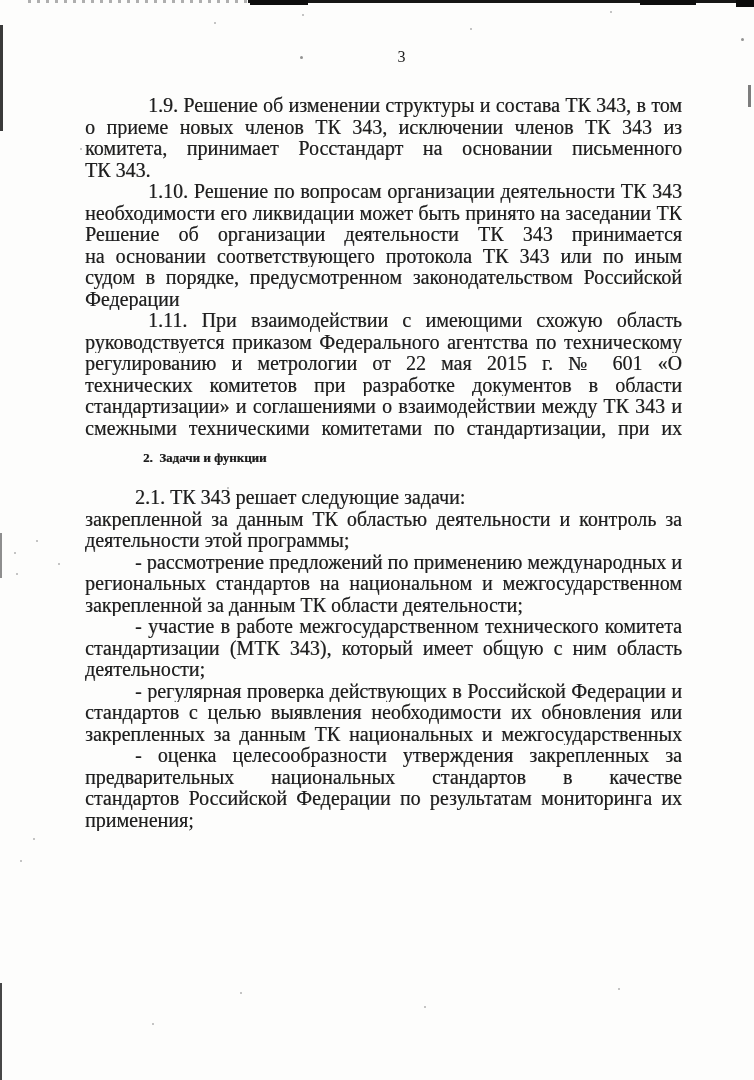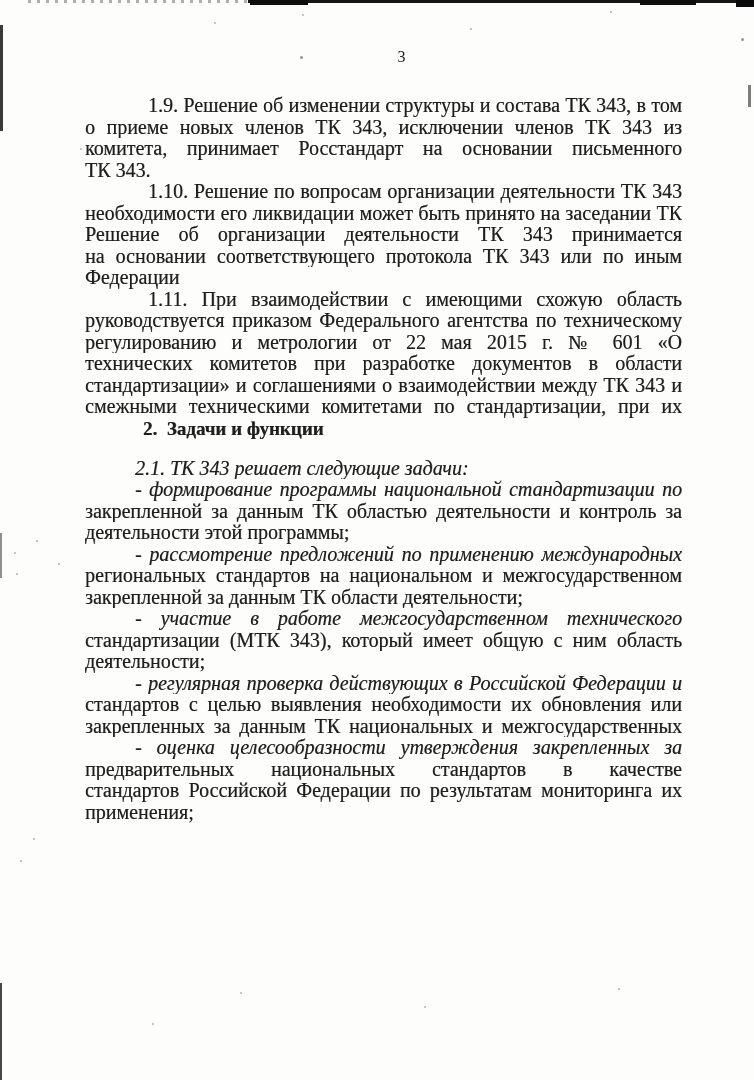--- a/index.html
+++ b/index.html
@@ -31,24 +31,24 @@
   .pageno{height:22px;line-height:22px;font-size:16px;text-align:center;
     padding-left:36px;margin-bottom:27px;}
   .ln{
     height:21.5px;line-height:21.5px;font-size:20px;
     text-align:justify;text-align-last:justify;
     overflow:hidden;
     text-shadow:0.4px 0 0 rgba(30,30,30,0.55);
   }
   .ln.last{text-align-last:left;}
   .ti63{text-indent:63px;}
-  .ti50{text-indent:50px;font-style:italic;}
+  .ti50{text-indent:50px;}
   .heading{
-    font-weight:bold;font-size:19px;height:22px;line-height:22px;
-    margin-bottom:18px;text-indent:58px;
+    font-weight:bold;font-size:13px;height:22px;line-height:22px;
+    margin-top:8px;margin-bottom:18px;text-indent:58px;
     text-shadow:0.4px 0 0 rgba(30,30,30,0.6);
   }
 </style>
 </head>
 <body>
 
 <div class="sheet">
 
   <div class="edge edge-top-speckle"></div>
   <div class="edge edge-top-line"></div>
@@ -87,40 +87,40 @@
       <div class="ln">о приеме новых членов ТК 343, исключении членов ТК 343 из состава</div>
       <div class="ln">комитета, принимает Росстандарт на основании письменного обращения</div>
       <div class="ln last">ТК 343.</div>
     </div>
 
     <div>
       <div class="ln ti63">1.10. Решение по вопросам организации деятельности ТК 343 или</div>
       <div class="ln">необходимости его ликвидации может быть принято на заседании ТК 547.</div>
       <div class="ln">Решение об организации деятельности ТК 343 принимается Росстандартом</div>
       <div class="ln">на основании соответствующего протокола ТК 343 или по иным законным</div>
+      <div class="ln">судом в порядке, предусмотренном законодательством Российской</div>
       <div class="ln last">Федерации</div>
     </div>
 
     <div>
       <div class="ln ti63">1.11. При взаимодействии с имеющими схожую область деятельности</div>
       <div class="ln">руководствуется приказом Федерального агентства по техническому</div>
       <div class="ln">регулированию и метрологии от 22 мая 2015 г. № 601 «О взаимодействии</div>
       <div class="ln">технических комитетов при разработке документов в области национальной</div>
       <div class="ln">стандартизации» и соглашениями о взаимодействии между ТК 343 и</div>
       <div class="ln last">смежными техническими комитетами по стандартизации, при их наличии.</div>
     </div>
 
     <div class="heading">2.&nbsp; Задачи и функции</div>
 
     <div class="ln last ti50">2.1. ТК 343 решает следующие задачи:</div>
 
     <div>
 
       <div>
-        <div class="ln ti50">- формирование программы национальной стандартизации по</div>
         <div class="ln">закрепленной за данным ТК областью деятельности и контроль за</div>
         <div class="ln last">деятельности этой программы;</div>
       </div>
 
       <div>
         <div class="ln ti50">- рассмотрение предложений по применению международных и</div>
         <div class="ln">региональных стандартов на национальном и межгосударственном уровнях в</div>
         <div class="ln last">закрепленной за данным ТК области деятельности;</div>
       </div>
 

